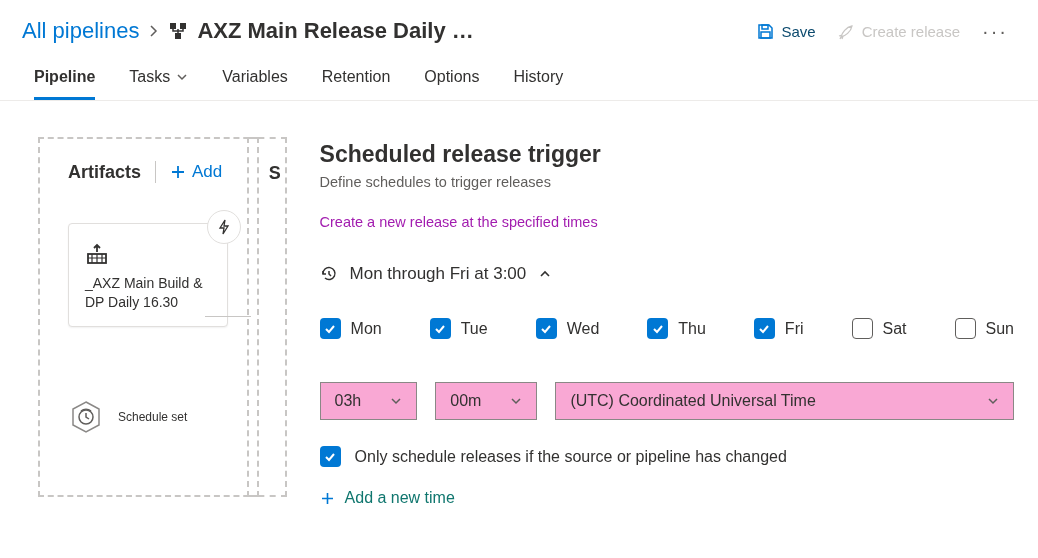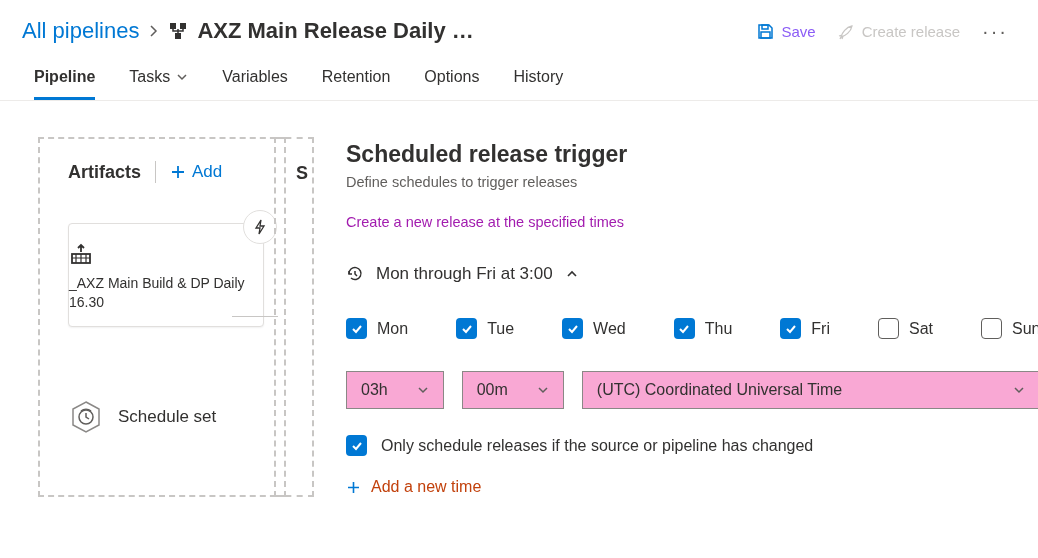--- a/index.html
+++ b/index.html
@@ -4,65 +4,65 @@
 <style>
 * { box-sizing: border-box; margin: 0; padding: 0; font-family: "Segoe UI", -apple-system, sans-serif; }
 body { background: #fff; color: #323130; width: 1038px; height: 558px; overflow: hidden; }
 
 .header-row { display: flex; align-items: center; padding: 18px 30px 12px 22px; }
 .breadcrumb { display: flex; align-items: center; gap: 10px; flex: 1; }
 .bc-link { color: #0078d4; font-size: 22px; font-weight: 400; cursor: pointer; }
 .bc-chev { color: #605e5c; font-size: 18px; }
 .bc-title { font-size: 22px; font-weight: 600; color: #323130; display: flex; align-items: center; gap: 10px; }
 .header-actions { display: flex; align-items: center; gap: 22px; }
-.act-btn { display: flex; align-items: center; gap: 7px; font-size: 15px; cursor: pointer; color: #8b5cf6; }
+.act-btn { display: flex; align-items: center; gap: 7px; font-size: 15px; cursor: pointer; color: #0c4a6e; }
 .act-btn.disabled { color: #c8c6c4; cursor: default; }
 .more-dots { font-size: 20px; letter-spacing: 2px; color: #605e5c; cursor: pointer; }
 
 .tabs { display: flex; gap: 34px; padding: 0 34px; border-bottom: 1px solid #edebe9; }
 .tab { padding: 12px 0 14px; font-size: 16px; color: #323130; cursor: pointer; display: flex; align-items: center; gap: 6px; }
 .tab.active { font-weight: 600; border-bottom: 3px solid #0078d4; padding-bottom: 11px; }
 
 .body { display: flex; }
 .left-col { width: 338px; padding: 36px 18px 18px 38px; position: relative; }
 .artifacts-box { border: 2px dashed #c8c6c4; padding: 22px 20px 22px 28px; min-height: 360px; }
 .artifacts-head { display: flex; align-items: center; gap: 14px; margin-bottom: 40px; }
 .artifacts-title { font-size: 18px; font-weight: 600; }
 .vdiv { width: 1px; height: 22px; background: #c8c6c4; }
 .add-link { color: #0078d4; font-size: 17px; display: flex; align-items: center; gap: 6px; cursor: pointer; }
-.artifact-card { background: #fff; border: 1px solid #e1dfdd; border-radius: 4px; padding: 18px 0 14px; position: relative; width: 196px; box-shadow: 0 1px 2px rgba(0,0,0,0.06); }
+.artifact-card { background: #fff; border: 1px solid #e1dfdd; border-radius: 4px; padding: 18px 16px 14px; position: relative; width: 160px; box-shadow: 0 1px 2px rgba(0,0,0,0.06); }
 .artifact-card .badge { position: absolute; top: -14px; right: -14px; width: 34px; height: 34px; border-radius: 50%; background: #fff; border: 1px solid #e1dfdd; display: flex; align-items: center; justify-content: center; }
 .artifact-name { font-size: 14px; line-height: 1.35; margin-top: 8px; }
 .sched-row { display: flex; align-items: center; gap: 14px; margin-top: 72px; }
 .sched-hex { width: 36px; height: 36px; display: flex; align-items: center; justify-content: center; }
-.sched-label { font-size: 17px; }
+.sched-label { font-size: 12px; }
 .connector-col { width: 1px; position: relative; padding-top: 36px; }
 .stages-peek { position: absolute; left: -30px; top: 36px; border: 2px dashed #c8c6c4; width: 40px; height: 360px; padding-top: 24px; padding-left: 20px; font-size: 18px; font-weight: 600; overflow: hidden; }
 .connector-line { position: absolute; top: 215px; left: -72px; width: 46px; height: 12px; border-top: 1px solid #c8c6c4; }
 
 .right-panel { flex: 1; padding: 40px 24px 0 42px; }
 .panel-title { font-size: 23px; font-weight: 600; margin-bottom: 6px; }
 .panel-sub { font-size: 14.5px; color: #605e5c; margin-bottom: 24px; }
 .toggle-row { display: flex; align-items: center; gap: 14px; margin-bottom: 6px; }
 .toggle { width: 48px; height: 24px; background: #0078d4; border-radius: 12px; position: relative; cursor: pointer; }
 .toggle .knob { position: absolute; right: 3px; top: 3px; width: 18px; height: 18px; background: #fff; border-radius: 50%; }
 .toggle-label { font-size: 16px; }
 .toggle-desc { font-size: 14.5px; color: #a21caf; margin-bottom: 34px; }
 .schedule-summary { display: flex; align-items: center; gap: 12px; font-size: 17px; font-weight: 400; margin-bottom: 34px; cursor: pointer; }
-.days-row { display: flex; gap: 48px; margin-bottom: 32px; }
+.days-row { display: flex; gap: 48px; margin-bottom: 43px; }
 .day { display: flex; align-items: center; gap: 10px; font-size: 16px; cursor: pointer; }
 .cbox { width: 21px; height: 21px; border-radius: 4px; display: flex; align-items: center; justify-content: center; }
 .cbox.checked { background: #0078d4; }
 .cbox.unchecked { border: 1.5px solid #605e5c; }
 .cbox.checked svg { display: block; }
 .selects-row { display: flex; gap: 18px; margin-bottom: 26px; }
 .sel { border: 1px solid #8a8886; padding: 9px 14px; font-size: 16px; display: flex; align-items: center; gap: 29px; cursor: pointer; background: #f9a8d4; }
 .sel.wide { flex: 1; justify-content: space-between; }
 .only-row { display: flex; align-items: center; gap: 14px; font-size: 16px; margin-bottom: 22px; }
-.add-time { color: #c2410c; font-size: 16px; display: flex; align-items: center; gap: 10px; cursor: pointer; }
+.add-time { color: #0f766e; font-size: 16px; display: flex; align-items: center; gap: 10px; cursor: pointer; }
 
 svg { display: block; }
 .chev-down { width: 12px; height: 12px; }
 </style>
 </head>
 <body>
 
 <div class="header-row">
   <div class="breadcrumb">
     <span class="bc-link">All pipelines</span>

